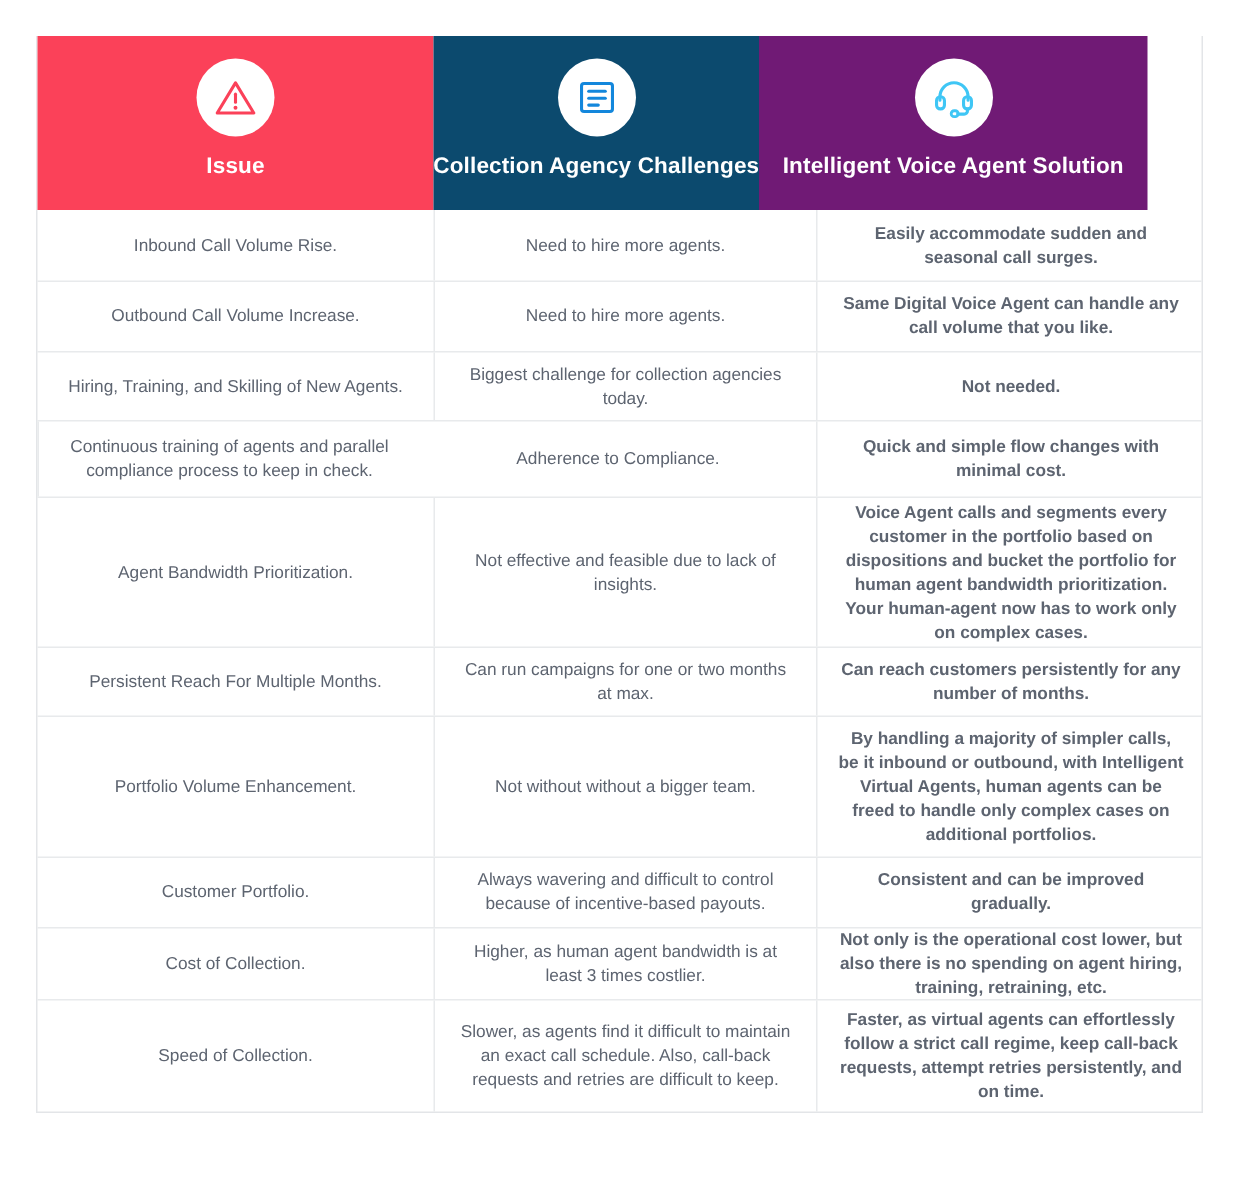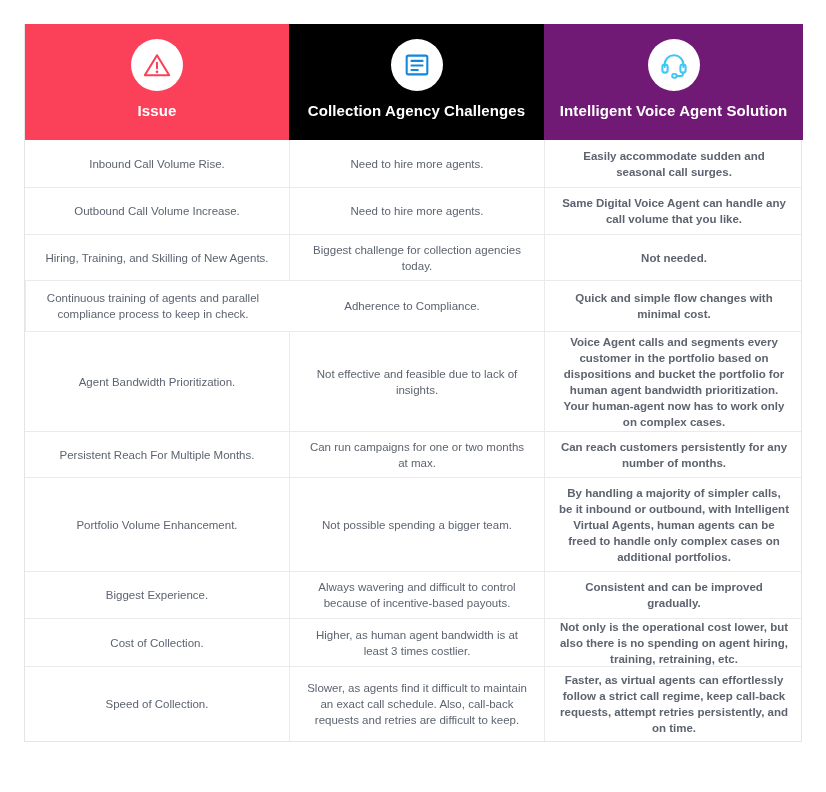--- a/index.html
+++ b/index.html
@@ -35,21 +35,21 @@
     flex: 0 0 auto;
     display: flex;
     flex-direction: column;
     align-items: center;
     justify-content: flex-start;
     padding-top: 15px;
     color: #ffffff;
     position: relative;
   }
   .th.col0 { width: 264px; background: #fb4159; }
-  .th.col1 { width: 255px; background: #000000; }
+  .th.col1 { width: 217px; background: #0c4a6e; }
   .th.col2 { width: 259px; background: #701a75; }
   .icon-badge {
     width: 52px;
     height: 52px;
     border-radius: 50%;
     background: #ffffff;
     display: flex;
     align-items: center;
     justify-content: center;
     margin-bottom: 11px;
@@ -204,30 +204,30 @@
         <div class="td col2">
             <span>Can reach customers persistently for any number of months.</span>
           </div>
       </div>
 
       <div class="tr" style="height:94px">
         <div class="td col0">
             <span>Portfolio Volume Enhancement.</span>
           </div>
         <div class="td col1">
-            <span>Not possible spending a bigger team.</span>
+            <span>Not without without a bigger team.</span>
           </div>
         <div class="td col2">
             <span>By handling a majority of simpler calls, be it inbound or outbound, with Intelligent Virtual Agents, human agents can be freed to handle only complex cases on additional portfolios.</span>
           </div>
       </div>
 
       <div class="tr" style="height:47px">
         <div class="td col0">
-            <span>Biggest Experience.</span>
+            <span>Customer Portfolio.</span>
           </div>
         <div class="td col1">
             <span>Always wavering and difficult to control because of incentive-based payouts.</span>
           </div>
         <div class="td col2">
             <span>Consistent and can be improved gradually.</span>
           </div>
       </div>
 
       <div class="tr" style="height:48px">

